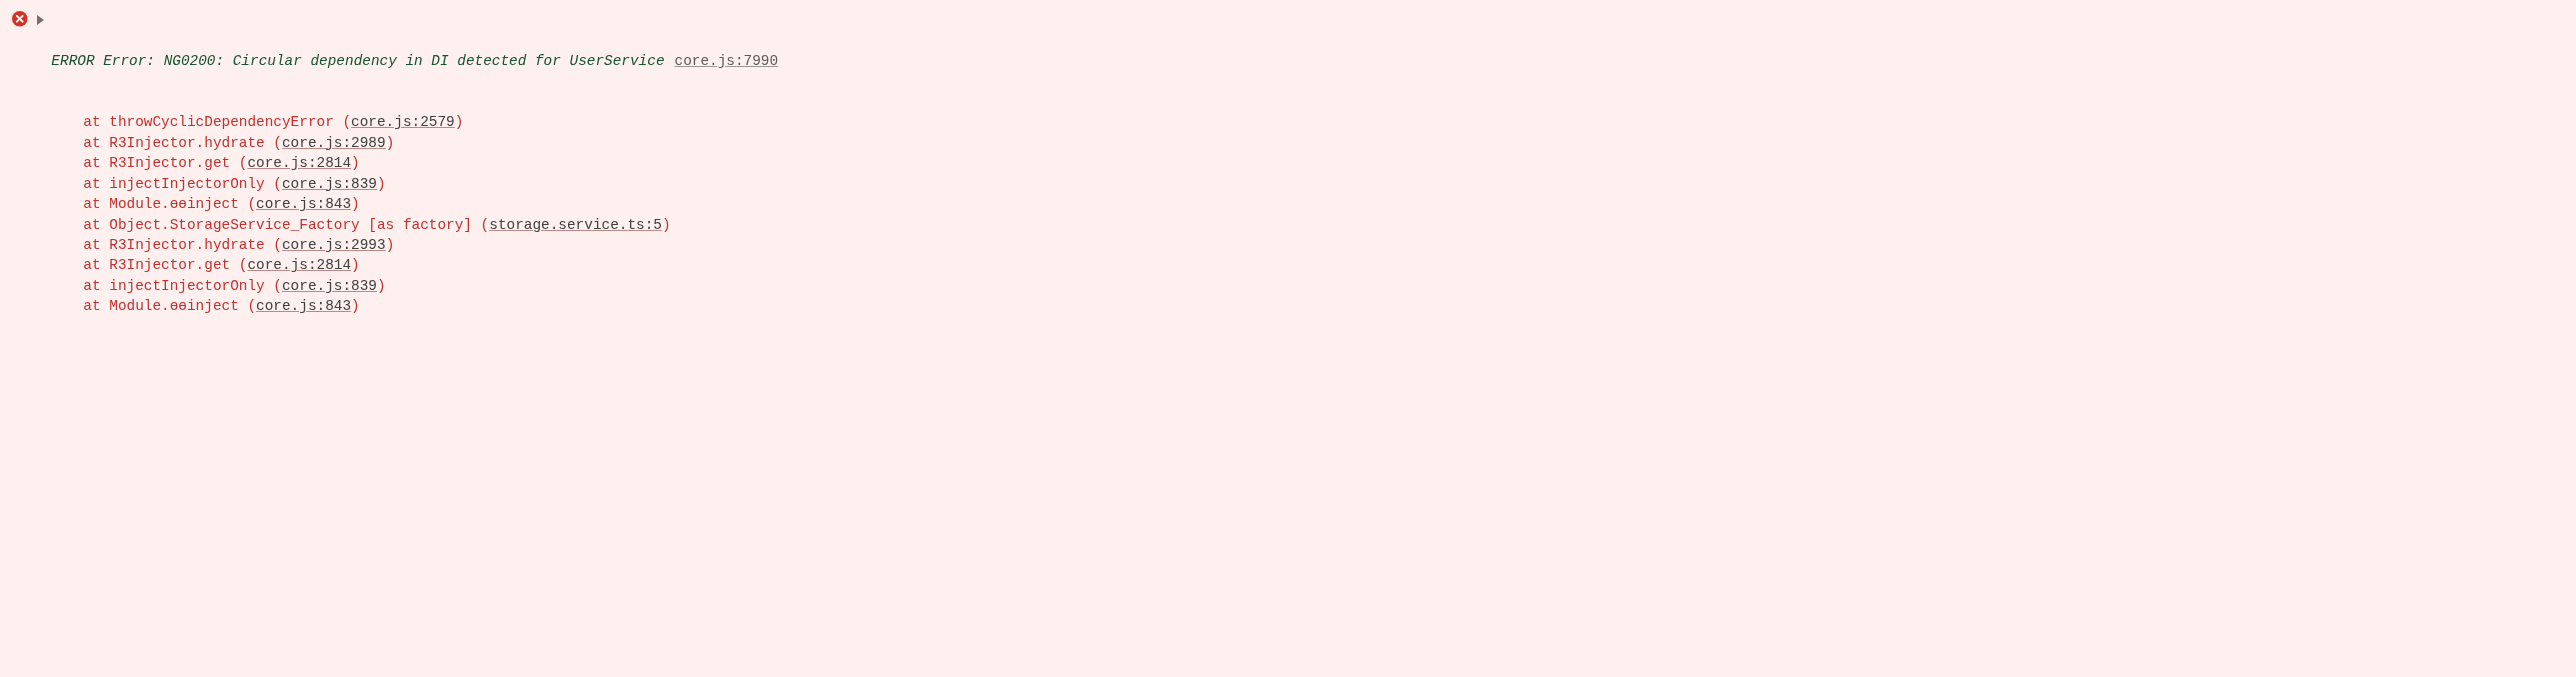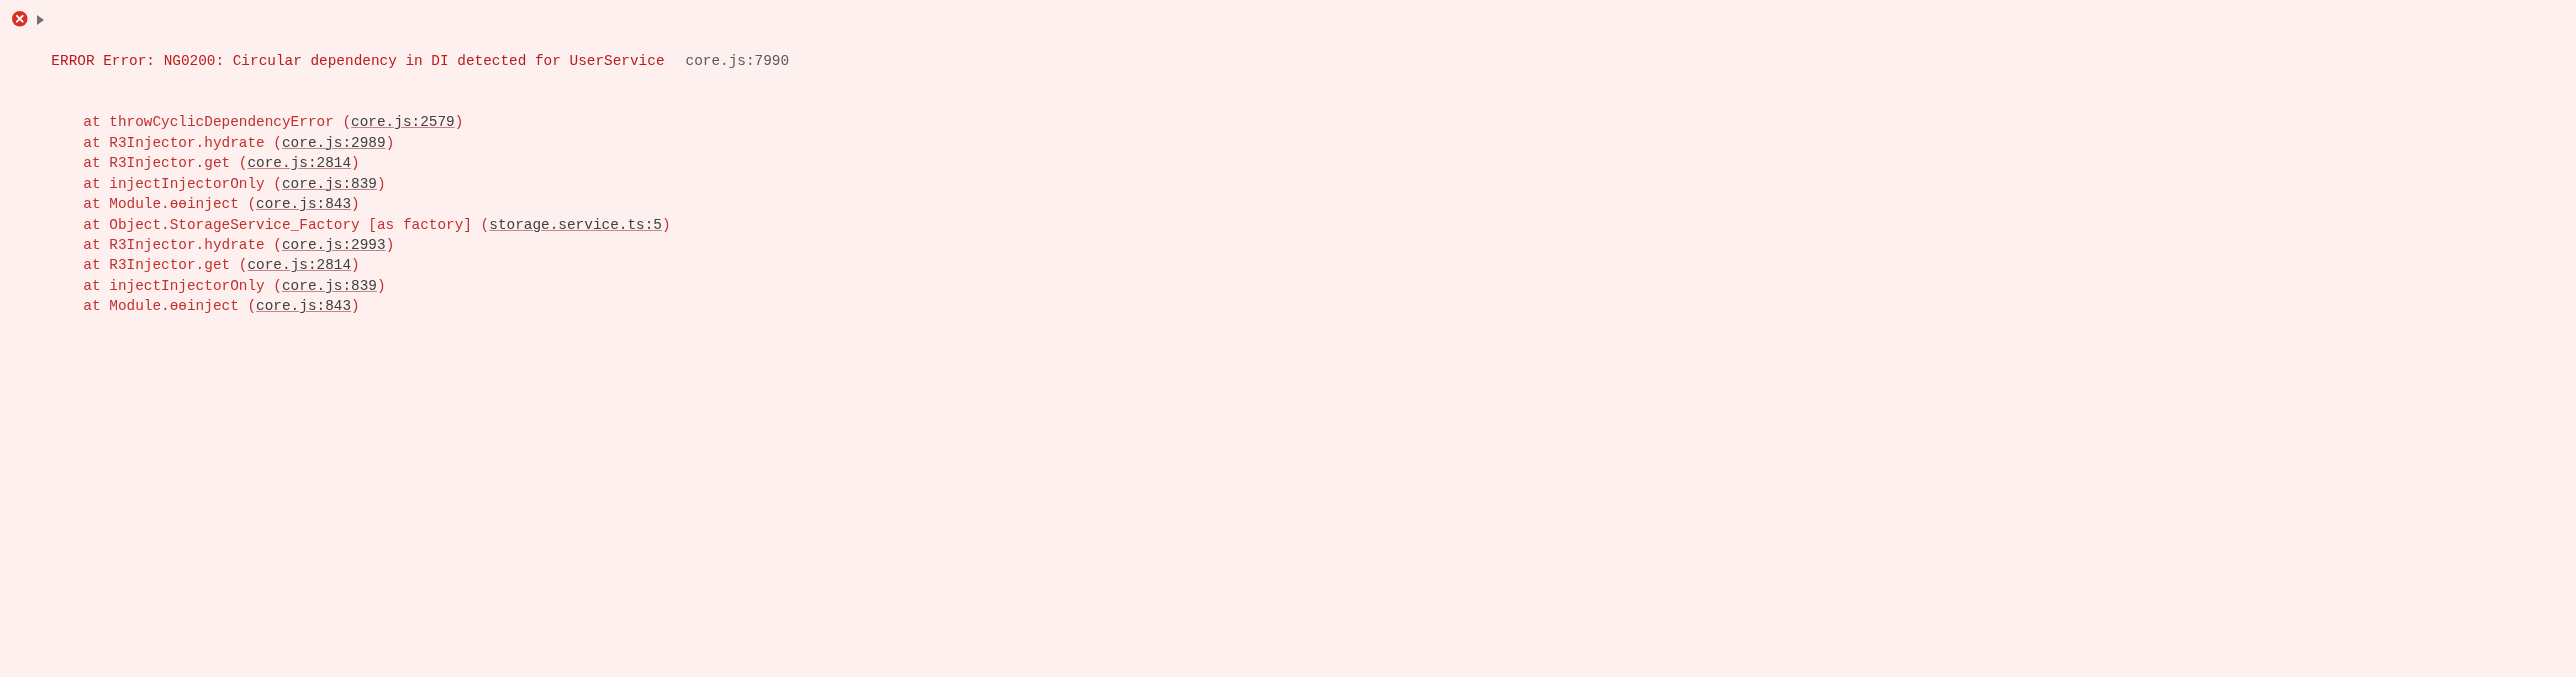--- a/index.html
+++ b/index.html
@@ -42,26 +42,28 @@
     }
     .error-body {
       flex: 1;
       white-space: pre;
     }
     .error-header {
       display: flex;
       align-items: baseline;
     }
     .error-message {
-      color: #b91c1c;
+      color: #14532d;
+      font-style: italic;
     }
     .source-link {
       color: #5d5a57;
+      text-decoration: underline;
       text-decoration-color: #9a9692;
-      margin-left: 21px;
+      margin-left: 10px;
       cursor: pointer;
     }
     .stack-line {
       padding-left: 32px;
       color: #c2312e;
     }
     .inline-link {
       color: #404040;
       text-decoration: underline;
       text-decoration-color: #bb8a88;

